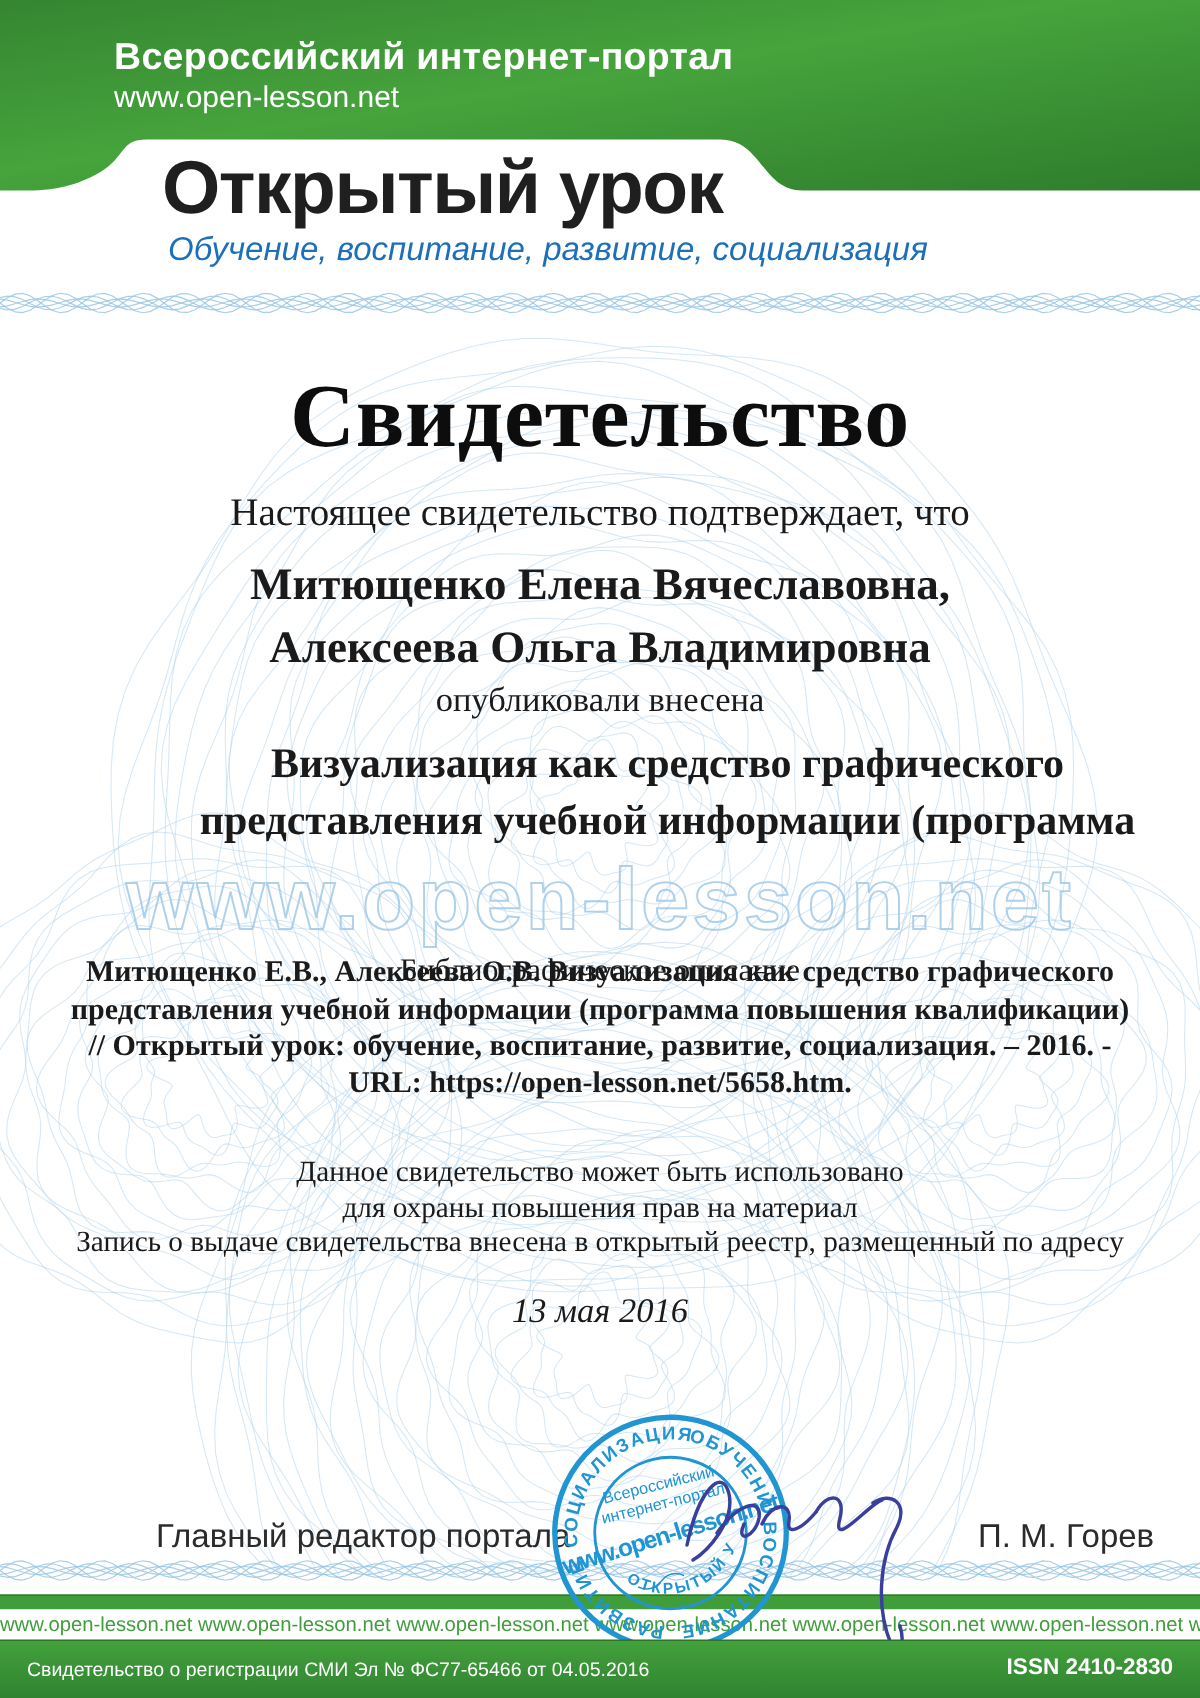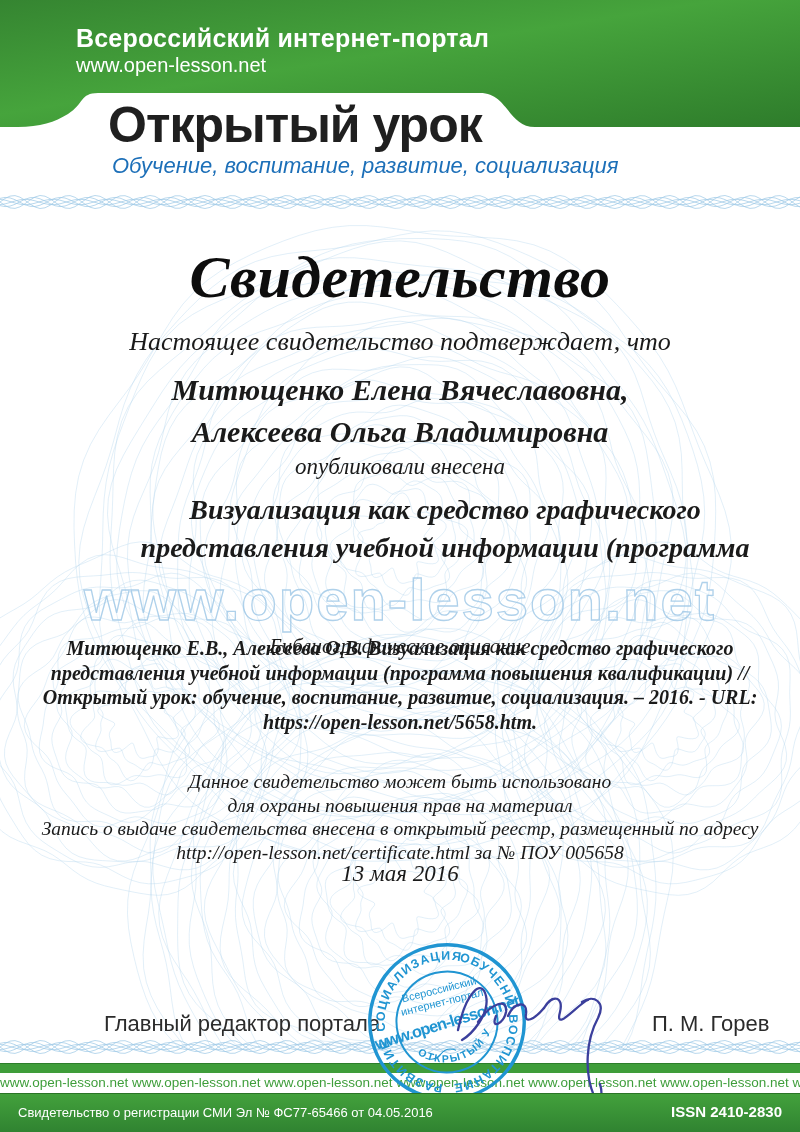--- a/index.html
+++ b/index.html
@@ -1,18 +1,18 @@
 <!DOCTYPE html>
 <html lang="ru"><head>
 <meta charset="utf-8">
 <style>
   html,body{margin:0;padding:0;background:#fff;}
   .page{position:relative;width:800px;height:1132px;overflow:hidden;background:#fff;
         font-family:"Liberation Serif",serif;color:#1a1a1a;}
-  .abs{position:absolute;font-style:italic;}
+  .abs{position:absolute;}
 
   
   .header-svg{position:absolute;top:0;left:0;z-index:3;}
   .portal-title{position:absolute;left:76px;top:24px;z-index:4;color:#fff;
       font-family:"Liberation Sans",sans-serif;font-weight:bold;font-size:25px;letter-spacing:.2px;}
   .portal-url{position:absolute;left:76px;top:54px;z-index:4;color:#fff;
       font-family:"Liberation Sans",sans-serif;font-size:20px;}
   .logo-title{position:absolute;left:108px;top:96px;z-index:4;color:#1f1f1f;
       font-family:"Liberation Sans",sans-serif;font-weight:bold;font-size:50px;letter-spacing:-1px;}
   .logo-tagline{position:absolute;left:112px;top:153px;z-index:4;color:#1c6fb8;
@@ -29,21 +29,21 @@
   .ct{position:absolute;left:0;width:100%;text-align:center;z-index:2;}
   .cert-title{top:243px;font-weight:bold;font-size:60px;letter-spacing:.5px;color:#0d0d0d;}
   .cert-intro{top:327px;font-size:26px;}
   .cert-names{top:369px;font-weight:bold;font-size:30px;line-height:42px;}
   .cert-action{top:454px;font-size:23px;}
   .cert-work{top:491px;font-weight:bold;font-size:28px;line-height:38px;padding-left:45px;}
   .bib-label{top:634px;font-size:21px;}
   .bib-text{top:636px;font-weight:bold;font-size:20px;line-height:24.5px;}
   .bib-text .inner{display:inline-block;max-width:715px;}
   .cert-note{top:770px;font-size:19.5px;line-height:23.5px;}
-  .cert-date{top:861px;font-size:23px;}
+  .cert-date{top:861px;font-style:italic;font-size:23px;}
 
   
   .role-label{position:absolute;left:104px;top:1011px;z-index:2;color:#2b2b2b;
       font-family:"Liberation Sans",sans-serif;font-size:22px;}
   .editor-name{position:absolute;left:652px;top:1011px;z-index:2;color:#2b2b2b;
       font-family:"Liberation Sans",sans-serif;font-size:22px;}
   .stamp{position:absolute;left:356px;top:931px;width:182px;height:182px;z-index:5;}
   .signature{position:absolute;left:452px;top:972px;z-index:6;}
 
   
@@ -198,21 +198,20 @@
     <div>представления учебной информации (программа</div>
   </div>
   <div class="ct bib-label abs">Библиографическое описание</div>
   <div class="ct bib-text abs">
     <span class="inner">Митющенко Е.В., Алексеева О.В. Визуализация как средство графического представления учебной информации (программа повышения квалификации) // Открытый урок: обучение, воспитание, развитие, социализация. – 2016. - URL: https://open-lesson.net/5658.htm.</span>
   </div>
   <div class="ct cert-note abs">
     <div>Данное свидетельство может быть использовано</div>
     <div>для охраны повышения прав на материал</div>
     <div>Запись о выдаче свидетельства внесена в открытый реестр, размещенный по адресу</div>
-    <div>http://open-lesson.net/certificate.html за № ПОУ 005658</div>
   </div>
   <div class="ct cert-date abs">13 мая 2016</div>
 
   <div class="role-label">Главный редактор портала</div>
   <div class="editor-name">П. М. Горев</div>
 
   <svg class="stamp" viewBox="-92 -92 184 184">
     <g transform="rotate(-14)">
       <circle r="78" fill="none" stroke="#2095d2" stroke-width="3.6"></circle>
       <circle r="51" fill="none" stroke="#2095d2" stroke-width="2"></circle>

